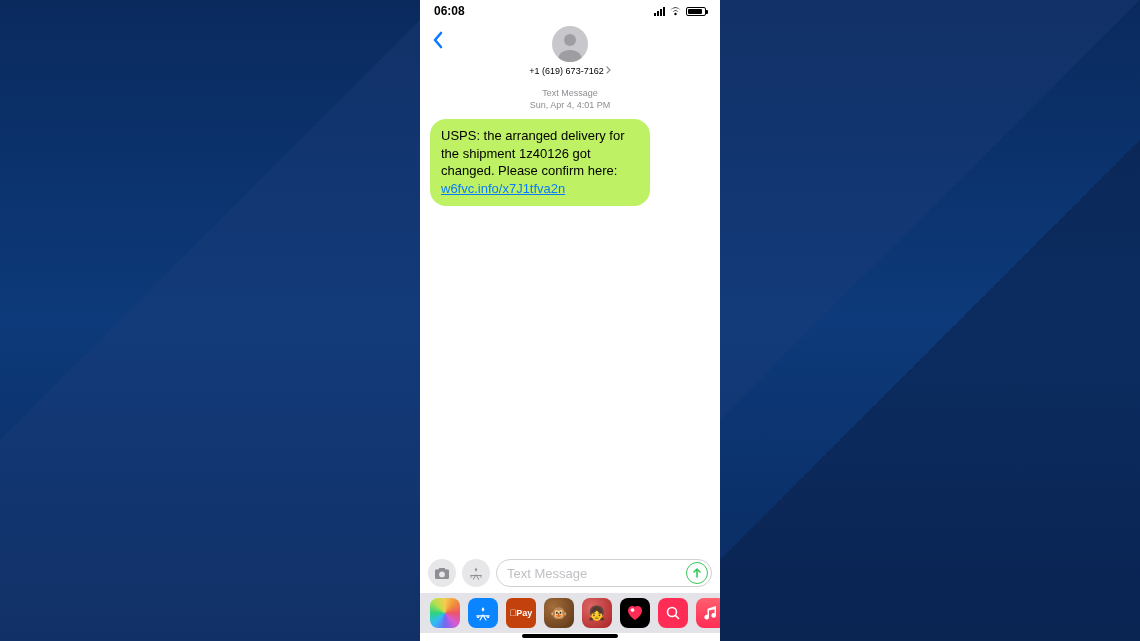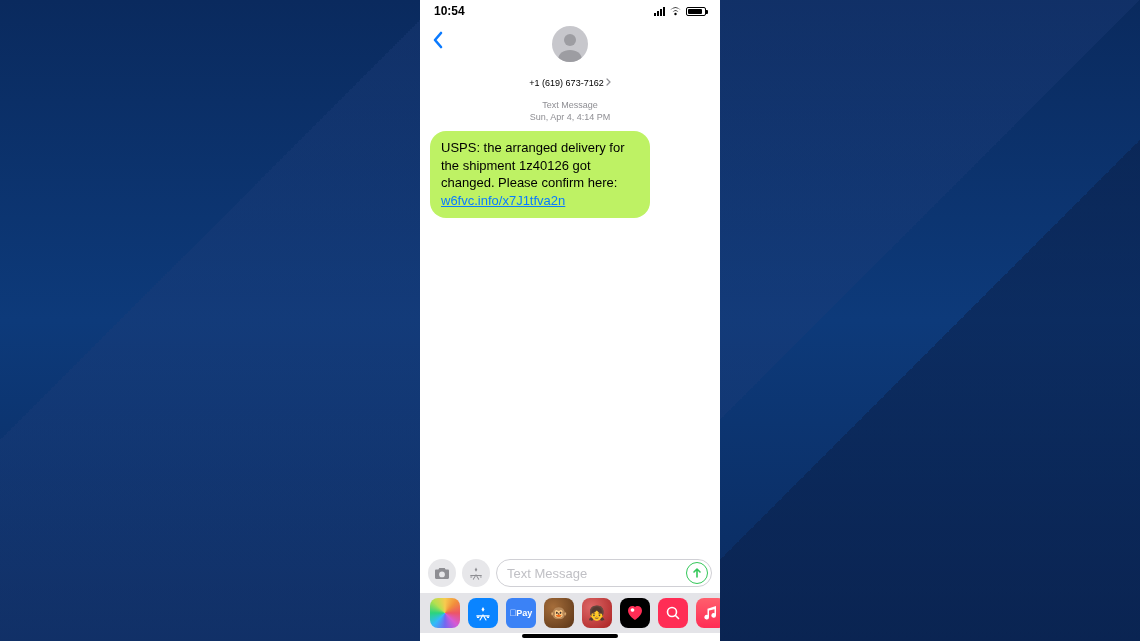--- a/index.html
+++ b/index.html
@@ -64,21 +64,21 @@
     display:flex; align-items:center; justify-content:center;
     color:#0a7aff;
   }
   .avatar {
     width:36px; height:36px; border-radius:50%;
     background:#c7c7cc; display:flex; align-items:center; justify-content:center;
     overflow:hidden;
   }
   .avatar svg{ display:block; }
   .contact-line{
-    margin-top:16px; font-size:9px; color:#000; display:flex; align-items:center; gap:2px;
+    margin-top:4px; font-size:9px; color:#000; display:flex; align-items:center; gap:2px;
   }
   .contact-line .chev{ color:#8e8e93; font-size:9px; }
   
   .thread {
     flex:1; overflow:hidden; padding: 6px 10px 0;
     display:flex; flex-direction:column;
   }
   .meta-line{
     text-align:center; font-size:9px; color:#8e8e93; line-height:1.3; margin-bottom:8px;
   }
@@ -126,21 +126,21 @@
     display:flex; align-items:center; gap:8px; padding:0 10px;
     overflow:hidden;
   }
   .app-ic{
     width:30px; height:30px; border-radius:8px; flex:0 0 auto;
     display:flex; align-items:center; justify-content:center;
     font-size:14px; color:#fff;
   }
   .app-photos{ background: conic-gradient(#f7cb4f,#f28f3b,#ed5565,#d55ad5,#7367f0,#32bafa,#2bd47d,#b4e04f,#f7cb4f); }
   .app-store{ background:#0a84ff; }
-  .app-pay{ background:#3b82f6; font-size:9px; font-weight:600; border-radius:6px;}
+  .app-pay{ background:#c2410c; font-size:9px; font-weight:600; border-radius:6px;}
   .app-animoji{ background:radial-gradient(circle at 30% 30%,#a56d3a,#5a3517);}
   .app-memoji{ background:radial-gradient(circle at 30% 30%,#d66,#a22);}
   .app-heart{ background:#000;}
   .app-search{ background:#ff2d55;}
   .app-music{ background:linear-gradient(#ff5f6d,#ff2d55);}
   
   .home-ind{
     height:8px; display:flex; justify-content:center; align-items:flex-start;
   }
   .home-ind span{
@@ -148,21 +148,21 @@
   }
 </style>
 </head>
 <body>
 
 <div class="bg-diag"></div>
 
 <div class="phone">
 
   <div class="status-bar">
-    <span class="time">10:54</span>
+    <span class="time">06:08</span>
     <span class="spacer"></span>
     <span class="status-right">
       <span class="bars">
         <span></span>
           <span></span>
           <span></span>
           <span></span>
       </span>
       <span class="wifi-i">
         <svg width="13" height="10" viewBox="0 0 13 10">
@@ -193,21 +193,21 @@
         <svg width="5" height="8" viewBox="0 0 5 8">
             <path fill="none" stroke="#8e8e93" stroke-width="1.2" stroke-linecap="round" d="M1 1l3 3-3 3"></path>
           </svg>
       </span>
     </div>
   </div>
 
   <div class="thread">
     <div class="meta-line">
       <span>Text Message</span><br>
-      <span>Sun, Apr 4, 4:14 PM</span>
+      <span>Sun, Apr 4, 4:01 PM</span>
     </div>
     <div class="bubble">
       <span>USPS: the arranged delivery  for the shipment 1z40126 got changed. Please confirm here: </span><a href="#">w6fvc.info/x7J1tfva2n</a>
     </div>
   </div>
 
   <div class="compose">
     <div class="round-btn">
       <svg width="16" height="13" viewBox="0 0 16 13">
           <path fill="#8e8e93" d="M5.3 1 4.4 2.6H2.2C1.5 2.6 1 3.1 1 3.8v7c0 .7.5 1.2 1.2 1.2h11.6c.7 0 1.2-.5 1.2-1.2v-7c0-.7-.5-1.2-1.2-1.2h-2.2L10.7 1H5.3zM8 10.3a2.9 2.9 0 1 1 0-5.8 2.9 2.9 0 0 1 0 5.8z"></path>

